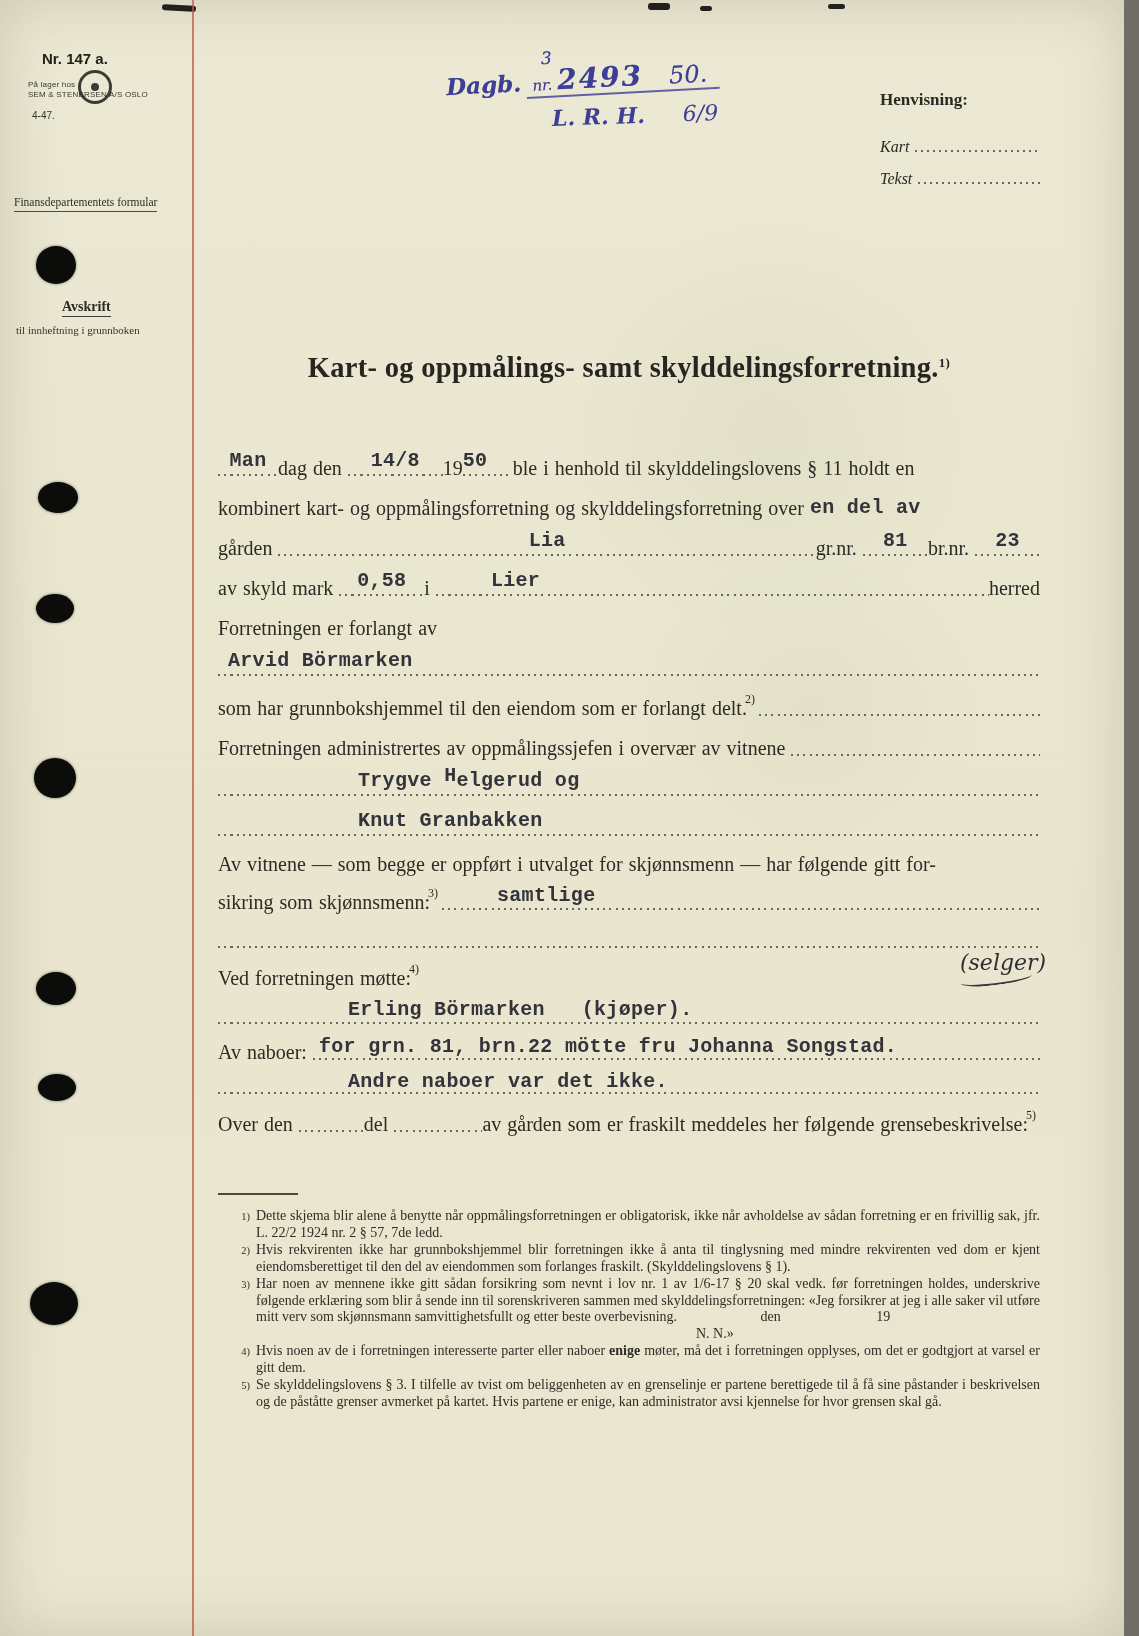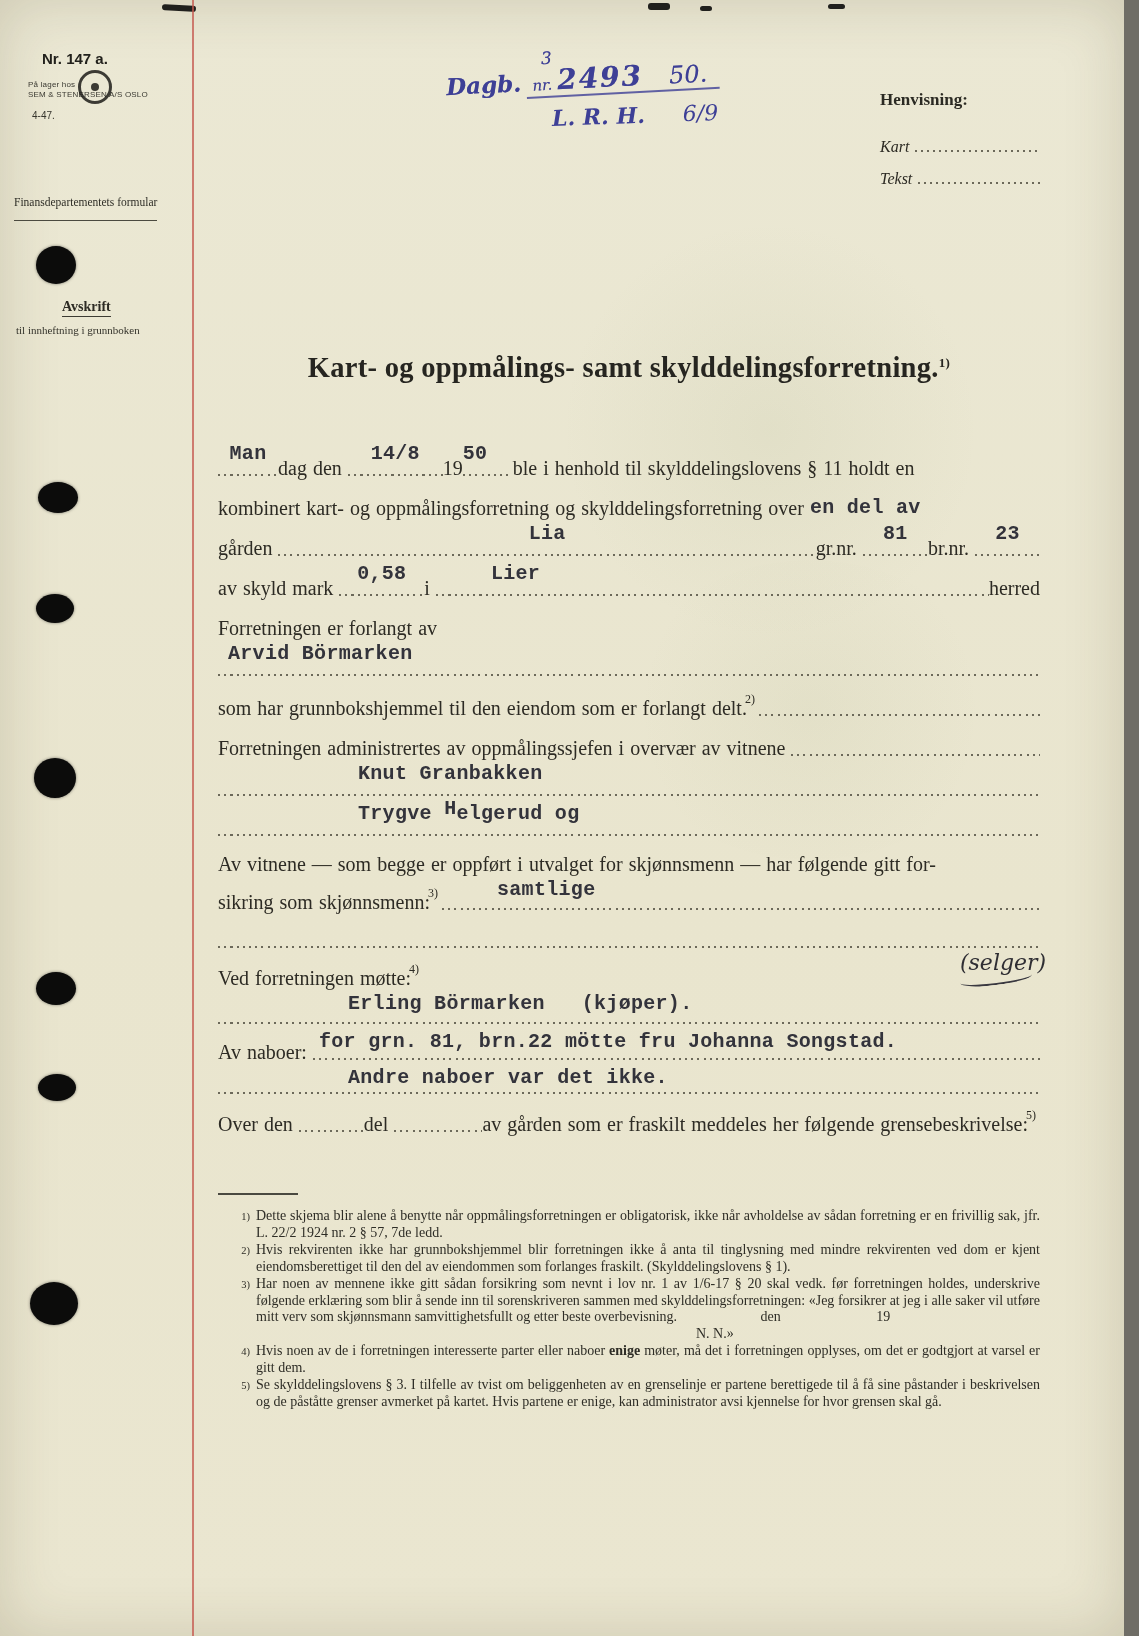--- a/index.html
+++ b/index.html
@@ -28,21 +28,21 @@
   .h6{ left:38px; top:1074px; width:38px; height:27px; }
   .h7{ left:30px; top:1282px; width:48px; height:43px; }
 
   
   .lmargin{ position:absolute; left:14px; top:44px; width:176px; font-family:"Liberation Sans", sans-serif; }
   .form-no{ position:absolute; left:28px; top:6px; font-weight:bold; font-size:15px; color:#22211c; }
   .printer{ position:absolute; left:14px; top:36px; font-size:8px; line-height:10px; color:#3a3931; letter-spacing:.2px; }
   .emblem{ position:absolute; left:64px; top:26px; width:34px; height:34px; border:3px solid #1e1d19; border-radius:50%; opacity:.85; }
   .emblem::after{ content:""; position:absolute; left:10px; top:10px; width:8px; height:8px; background:#1e1d19; border-radius:50%; }
   .pdate{ position:absolute; left:18px; top:66px; font-size:10px; color:#35342c; }
-  .dept{ position:absolute; left:0; top:152px; font-family:"Liberation Serif", serif; font-size:11.5px; color:#2e2d26; border-bottom:1px solid #4b4a40; padding-bottom:12px; }
+  .dept{ position:absolute; left:0; top:152px; font-family:"Liberation Serif", serif; font-size:11.5px; color:#2e2d26; border-bottom:1px solid #4b4a40; padding-bottom:3px; }
   .avskrift{ position:absolute; left:48px; top:255px; font-family:"Liberation Serif", serif; font-weight:bold; font-size:14px; border-bottom:1px solid #3c3b33; padding-bottom:1px; }
   .avskrift-sub{ position:absolute; left:2px; top:280px; font-family:"Liberation Serif", serif; font-size:11px; color:#34332b; }
 
   
   .content{ position:absolute; left:218px; top:0; width:822px; height:100%; }
 
   .hand-stamp{ position:absolute; left:228px; top:62px; transform:rotate(-3deg); color:#3d3f96; font-family:"DejaVu Serif", serif; font-style:italic; text-shadow:0 0 .5px rgba(61,63,150,.6); }
   .hs-super{ position:absolute; left:96px; top:-16px; font-size:17px; }
   .hs-label{ font-size:23px; font-weight:bold; }
   .hs-line{ border-bottom:2px solid rgba(61,63,150,.8); padding:0 12px 2px 6px; }
@@ -61,21 +61,21 @@
 
   .title{ position:absolute; left:0; top:352px; width:100%; text-align:center; font-size:28.5px; font-weight:bold; letter-spacing:.3px; color:#262520; }
   .tsup{ font-size:13px; }
 
   .body{ position:absolute; left:0; top:442px; width:100%; }
   .bl{ display:flex; align-items:flex-end; height:40px; padding-bottom:2px; }
   .h38{ height:38px; } .h36{ height:36px; } .h34{ height:34px; }
   .printed{ white-space:nowrap; flex-shrink:0; font-size:20px; word-spacing:1px; padding-right:6px; color:#2d2b24; }
   .tight{ padding-right:0; }
   .ref{ flex-shrink:0; font-size:12px; margin-bottom:13px; margin-left:-2px; padding-right:4px; color:#2d2b24; }
-  .seg{ position:relative; display:flex; align-items:flex-start; align-self:stretch; flex:0 1 auto; }
+  .seg{ position:relative; display:flex; align-items:center; align-self:stretch; flex:0 1 auto; }
   .seg::after{ content:""; position:absolute; left:0; right:0; bottom:4px; height:2px; background:repeating-linear-gradient(90deg,#6c695a 0 2.1px, transparent 2.1px 6.2px); }
   .grow{ flex:1 1 0; }
   .c{ justify-content:center; }
   .w50{ width:50px; } .w60{ width:60px; } .w65{ width:65px; } .w70{ width:70px; } .w85{ width:85px; } .w95{ width:95px; }
   .typed{ white-space:pre; font-family:"Liberation Mono", monospace; font-weight:bold; font-size:20px; color:#33333b; letter-spacing:.3px; padding-bottom:1px; }
   .pl6{ padding-left:6px; } .pl55{ padding-left:55px; } .pl90{ padding-left:90px; } .pl130{ padding-left:130px; } .pl140{ padding-left:140px; } .pl10{ padding-left:10px; }
   .raised{ position:relative; top:-5px; }
 
   .selger{ position:absolute; left:742px; top:950px; font-family:"DejaVu Serif", serif; font-style:italic; font-size:22px; color:#2f2e33; }
   .swoosh{ display:block; width:72px; height:12px; border-bottom:2.5px solid #3a3940; border-radius:50%; transform:rotate(-7deg); margin-top:-2px; }
@@ -212,27 +212,27 @@
         <span class="seg grow"></span>
       </div>
 
       <div class="bl">
         <span class="printed">Forretningen administrertes av oppmålingssjefen i overvær av vitnene</span>
         <span class="seg grow"></span>
       </div>
 
       <div class="bl">
         <span class="seg grow">
+            <span class="typed pl140"><span>Trygve </span><span class="raised">H</span><span>elgerud og</span></span>
+          </span>
+      </div>
+
+      <div class="bl">
+        <span class="seg grow">
             <span class="typed pl140">Knut Granbakken</span>
-          </span>
-      </div>
-
-      <div class="bl">
-        <span class="seg grow">
-            <span class="typed pl140"><span>Trygve </span><span class="raised">H</span><span>elgerud og</span></span>
           </span>
       </div>
 
       <div class="bl h36">
         <span class="printed">Av vitnene — som begge er oppført i utvalget for skjønnsmenn — har følgende gitt for-</span>
       </div>
 
       <div class="bl h38">
         <span class="printed tight">sikring som skjønnsmenn:</span>
         <span class="ref">3)</span>

